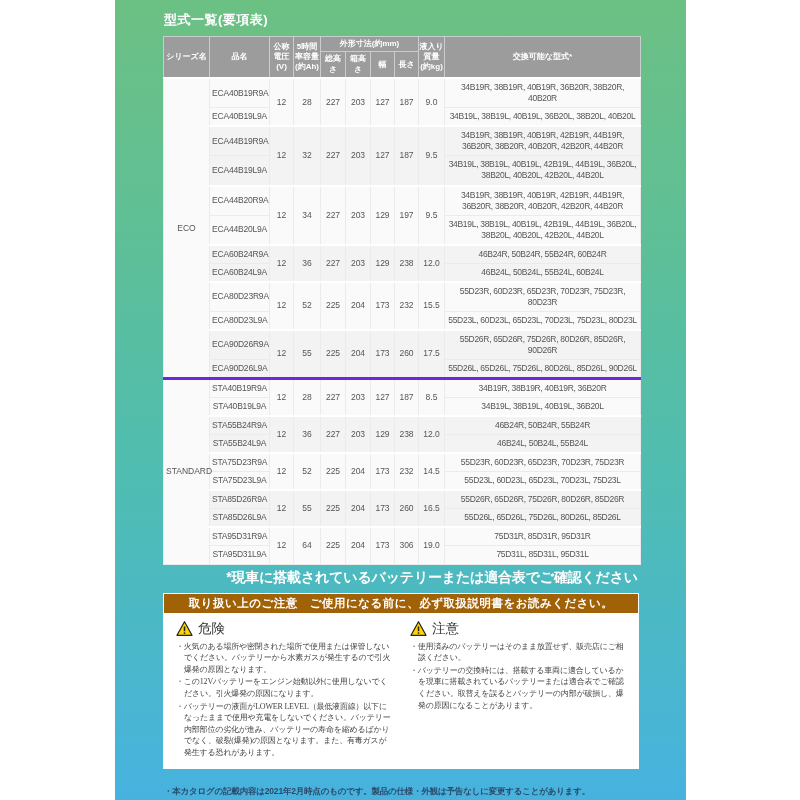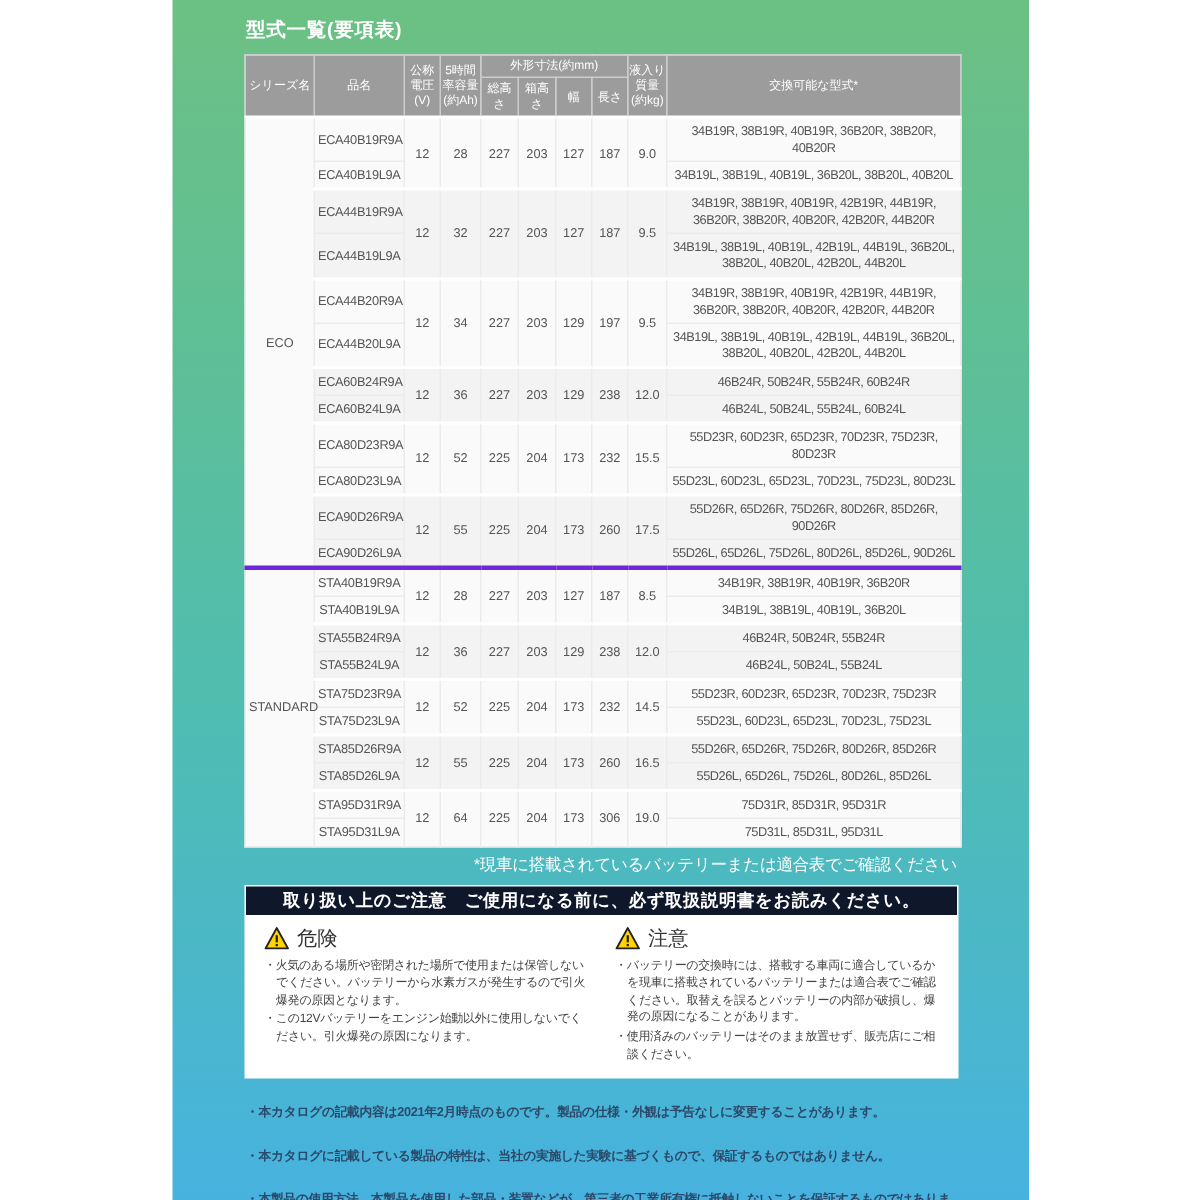--- a/index.html
+++ b/index.html
@@ -13,50 +13,50 @@
     background:linear-gradient(180deg,#6cc083 0%,#5ebf97 30%,#4fbdb2 60%,#47b2df 100%);
   }
   .content{padding:11px 47px 0 48px;}
   .page-title{color:#fff;font-size:13px;font-weight:bold;margin:0 0 7px 1px;letter-spacing:0.5px;}
 
   table.spec{
     width:478px;border-collapse:collapse;table-layout:fixed;
     background:#fafafa;border:1px solid #f5f5f5;
   }
   table.spec thead th{
-    background:#9c9c9c;color:#fff;font-weight:normal;
+    background:#9c9c9c;color:#fff;font-weight:bold;
     border:1px solid #c9cdcd;padding:2px 0;line-height:1.3;
     font-size:8px;text-align:center;
   }
   th.small-h{font-size:7.5px;}
   table.spec tbody td{
     font-size:8.5px;color:#555;border:1px solid #ebebeb;background:#fafafa;
     padding:3px 2px;text-align:center;line-height:1.3;vertical-align:middle;
   }
   tbody tr.alt td{background:#f3f3f3;}
   tbody td.cell-series{background:#fafafa;font-size:8.5px;color:#555;}
   tbody td.cell-name{text-align:left;padding-left:5px;letter-spacing:-0.2px;}
   tbody td.cell-models{text-align:left;padding-left:6px;font-size:8px;letter-spacing:-0.3px;line-height:1.35;}
   tbody tr.pair-start td{border-top:2px solid #ffffff;}
   tbody tr.group-start td{border-top:3px solid #6d28d9;}
 
   .table-footnote{
-    color:#fff;font-size:11px;text-align:right;margin:4px 1px 0 0;letter-spacing:-0.2px;
+    color:#fff;font-size:14px;text-align:right;margin:4px 1px 0 0;letter-spacing:-0.2px;font-weight:bold;
   }
 
   .notice{background:#ffffff;margin-top:6px;padding:1px 1px 6px 1px;}
   .notice-head{
-    background:#0f172a;color:#fff;font-weight:bold;font-size:11.5px;
+    background:#a16207;color:#fff;font-weight:bold;font-size:11.5px;
     text-align:center;padding:2px 0;letter-spacing:0.5px;
   }
   .notice-cols{display:flex;gap:16px;padding:5px 10px 4px 12px;}
   .ncol{flex:1;min-width:0;}
   .nhead{display:flex;align-items:center;gap:5px;margin:2px 0 3px 0;}
   .nhead .nlabel{font-size:13.5px;color:#333;}
-  .nlist{list-style:none;margin:0;padding:0;}
+  .nlist{list-style:none;margin:0;padding:0;font-family:Liberation Serif, serif;}
   .nlist li{
     font-size:8px;color:#444;line-height:1.45;
     padding-left:8px;text-indent:-8px;margin:0 0 1px 0;letter-spacing:-0.2px;
   }
   .nlist li::before{content:"・";}
 
   .foot-notes{list-style:none;margin:9px 0 0 1px;padding:0;}
   .foot-notes li{
     font-size:8.5px;color:#2b4a6b;line-height:1.5;
     padding-left:9px;text-indent:-9px;letter-spacing:-0.2px;font-weight:bold;margin-top:16px;
@@ -286,36 +286,37 @@
                 <path d="M12 1 L23 21 L1 21 Z" fill="#ffd400" stroke="#222" stroke-width="1.8" stroke-linejoin="round"></path>
                 <rect x="10.9" y="8" width="2.2" height="7" fill="#222"></rect>
                 <rect x="10.9" y="16.6" width="2.2" height="2.2" fill="#222"></rect>
               </svg>
             </span>
             <span class="nlabel">危険</span>
           </div>
           <ul class="nlist" id="danger-list">
               <li>火気のある場所や密閉された場所で使用または保管しないでください。バッテリーから水素ガスが発生するので引火爆発の原因となります。</li>
               <li>この12Vバッテリーをエンジン始動以外に使用しないでください。引火爆発の原因になります。</li>
+              <li>バッテリーの液面がLOWER LEVEL（最低液面線）以下になったままで使用や充電をしないでください。バッテリー内部部位の劣化が進み、バッテリーの寿命を縮めるばかりでなく、破裂(爆発)の原因となります。また、有毒ガスが発生する恐れがあります。</li>
             </ul>
         </div>
         <div class="ncol">
           <div class="nhead">
             <span>
               <svg class="warn-svg" width="17" height="15" viewBox="0 0 24 22">
                 <path d="M12 1 L23 21 L1 21 Z" fill="#ffd400" stroke="#222" stroke-width="1.8" stroke-linejoin="round"></path>
                 <rect x="10.9" y="8" width="2.2" height="7" fill="#222"></rect>
                 <rect x="10.9" y="16.6" width="2.2" height="2.2" fill="#222"></rect>
               </svg>
             </span>
             <span class="nlabel">注意</span>
           </div>
           <ul class="nlist" id="caution-list">
+              <li>使用済みのバッテリーはそのまま放置せず、販売店にご相談ください。</li>
               <li>バッテリーの交換時には、搭載する車両に適合しているかを現車に搭載されているバッテリーまたは適合表でご確認ください。取替えを誤るとバッテリーの内部が破損し、爆発の原因になることがあります。</li>
-              <li>使用済みのバッテリーはそのまま放置せず、販売店にご相談ください。</li>
             </ul>
         </div>
       </div>
     </div>
 
     <ul class="foot-notes" id="notes-list">
         <li>本カタログの記載内容は2021年2月時点のものです。製品の仕様・外観は予告なしに変更することがあります。</li>
         <li>本カタログに記載している製品の特性は、当社の実施した実験に基づくもので、保証するものではありません。</li>
         <li>本製品の使用方法、本製品を使用した部品・装置などが、第三者の工業所有権に抵触しないことを保証するものではありません。</li>
       </ul>

